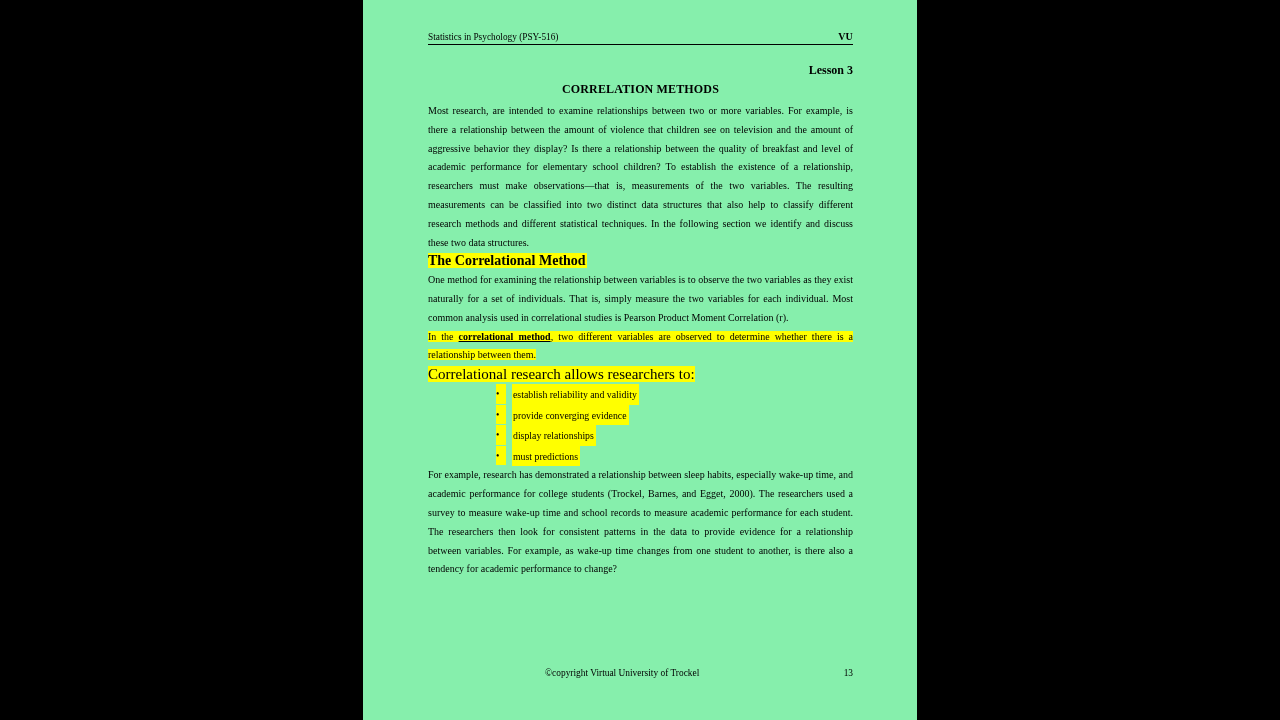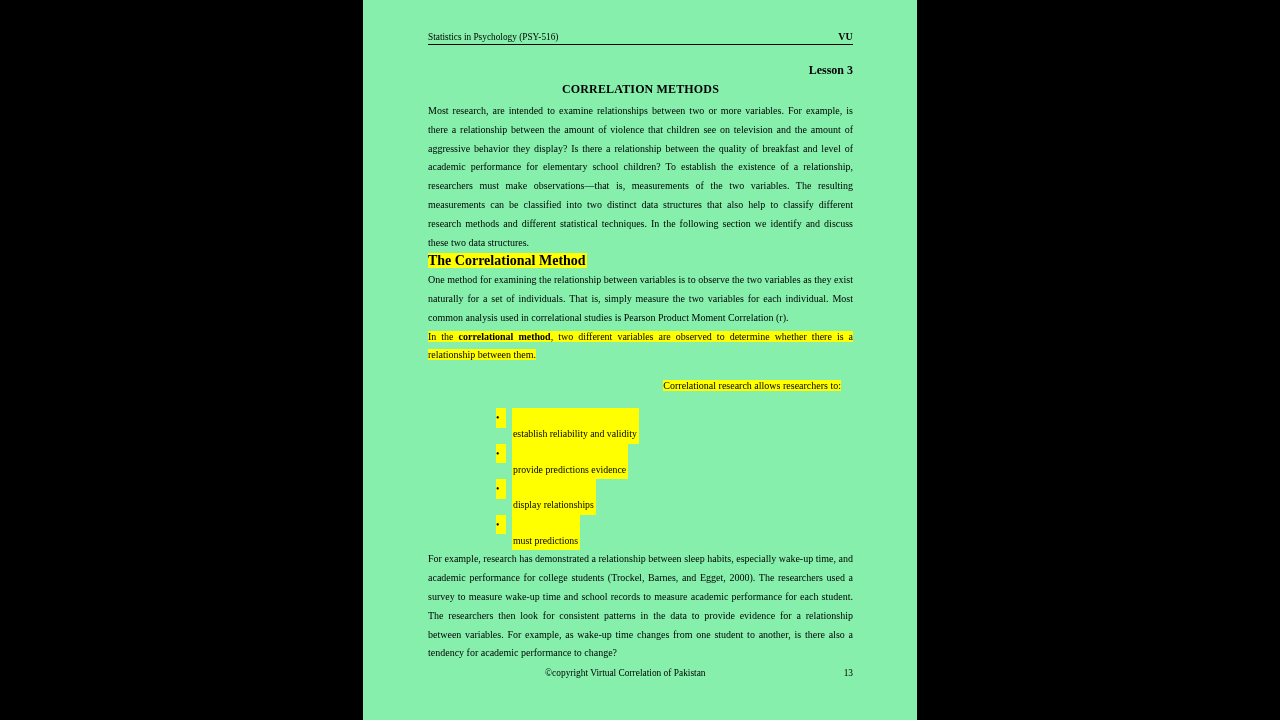--- a/index.html
+++ b/index.html
@@ -96,36 +96,36 @@
     -webkit-hyphens: none;
     hyphens: none;
   }
 
   
   .hl {
     background: #ffff00;
     box-decoration-break: clone;
     -webkit-box-decoration-break: clone;
   }
-  .bold { font-weight: bold; }
+  .bold { font-weight: bold; text-decoration: underline; }
 
   h3.section-head {
     margin: 0;
     font-size: 14px;
     line-height: 18.8px;
     font-weight: bold;
     text-align: left;
   }
   h3.section-head .hl { padding: 0 1px 0 0; }
 
   p.lead-in {
-    margin: 12px;
-    font-size: 10px;
+    margin: 0;
+    font-size: 15px;
     line-height: 18.8px;
-    text-align: right;
+    text-align: left;
   }
 
   ul.bullets {
     margin: 0;
     padding: 0;
     list-style: none;
   }
   ul.bullets li {
     font-size: 9.8px;
     line-height: 19.6px;
@@ -138,21 +138,21 @@
     left: 68px;
     top: 0;
     width: 10px;
     background: #ffff00;
     text-align: left;
   }
   ul.bullets li .bullet-text {
     display: inline-block;
     margin-left: 16px;
     background: #ffff00;
-    padding: 16px 2px 0 1px;
+    padding: 1px 2px 0 1px;
   }
 
   
   .page-footer {
     position: absolute;
     top: 667px;
     left: 0;
     width: 425px;
     font-size: 9.4px;
     line-height: 13px;
@@ -208,36 +208,36 @@
           <span class="hl">Correlational research allows researchers to:</span>
         </p>
 
         <ul class="bullets">
           <li>
             <span class="bullet-dot">•</span>
             <span class="bullet-text">establish reliability and validity</span>
           </li>
           <li>
             <span class="bullet-dot">•</span>
-            <span class="bullet-text">provide predictions evidence</span>
+            <span class="bullet-text">provide converging evidence</span>
           </li>
           <li>
             <span class="bullet-dot">•</span>
             <span class="bullet-text">display relationships</span>
           </li>
           <li>
             <span class="bullet-dot">•</span>
             <span class="bullet-text">must predictions</span>
           </li>
         </ul>
 
         <p class="para">For example, research has demonstrated a relationship between sleep habits, especially wake-up time, and academic performance for college students (Trockel, Barnes, and Egget, 2000). The researchers used a survey to measure wake-up time and school records to measure academic performance for each student. The researchers then look for consistent patterns in the data to provide evidence for a relationship between variables. For example, as wake-up time changes from one student to another, is there also a tendency for academic performance to change?</p>
 
       </div>
 
       <div class="page-footer">
-        <span class="footer-copyright">©copyright Virtual Correlation of Pakistan</span>
+        <span class="footer-copyright">©copyright Virtual University of Trockel</span>
         <span class="footer-pagenum">13</span>
       </div>
 
     </div>
   </div>
 </div>
 
 </body></html>

